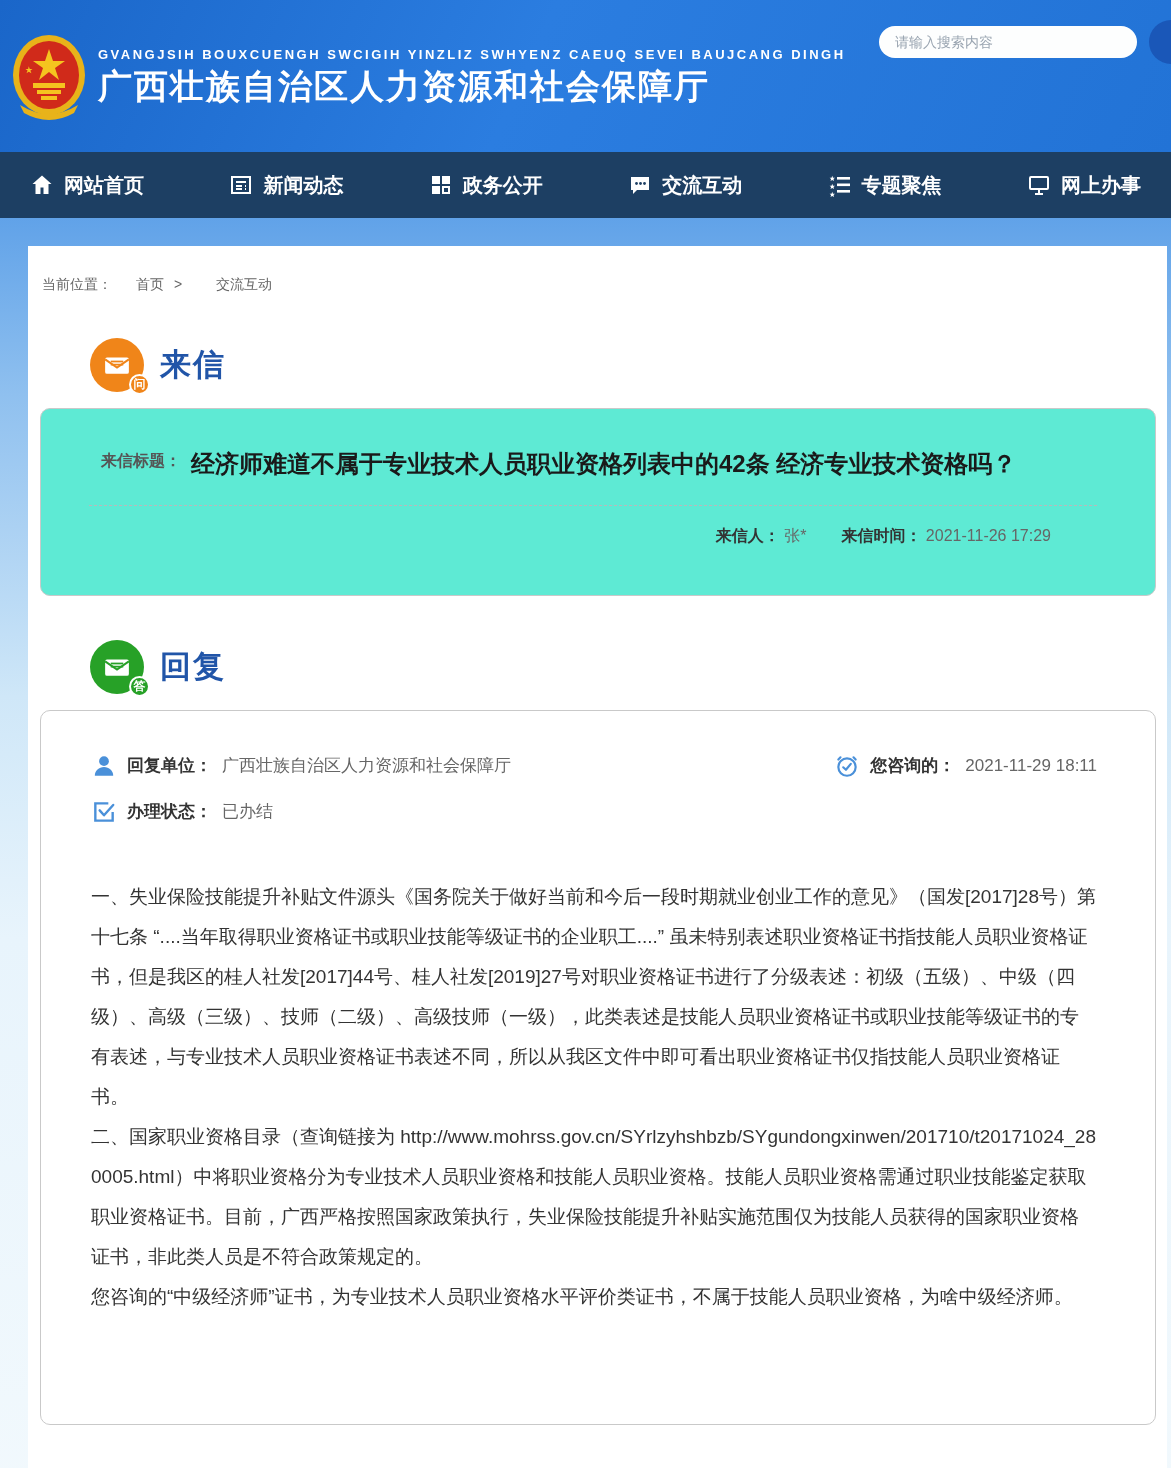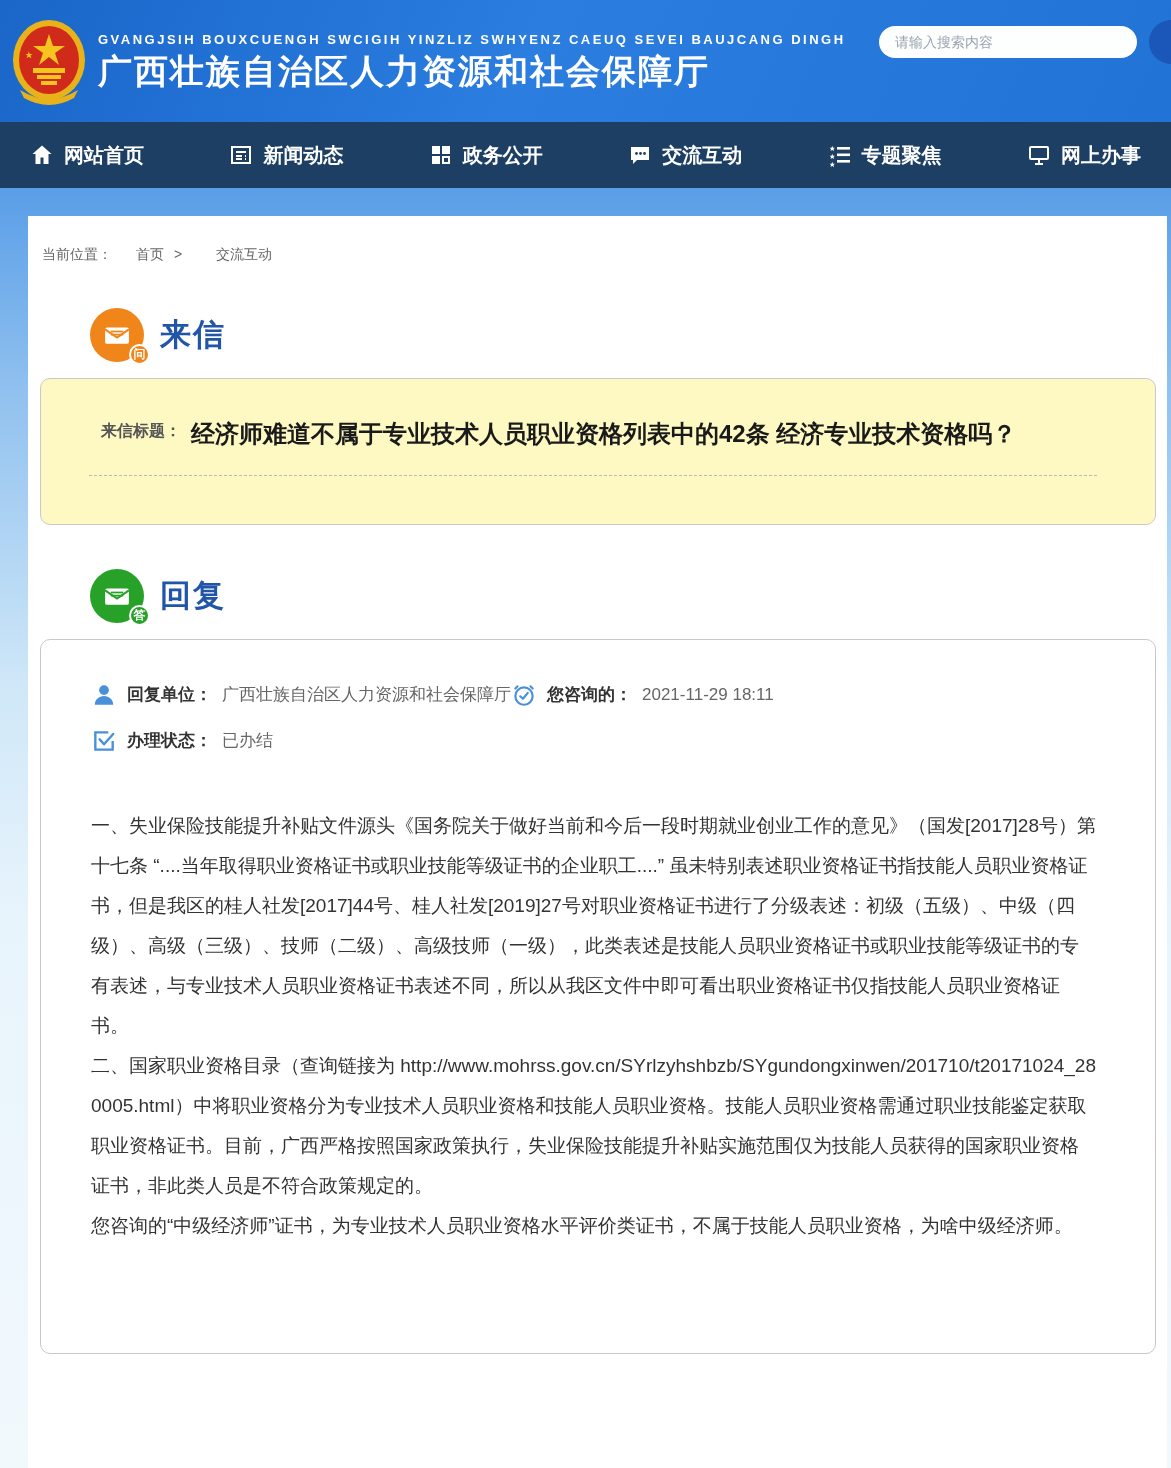--- a/index.html
+++ b/index.html
@@ -7,21 +7,21 @@
   body {
     font-family:"Liberation Sans", sans-serif;
     background:linear-gradient(180deg,#2176d9 0%,#4f97e6 10%,#8fc0ef 26%,#cfe7f8 46%,#e8f4fc 62%,#f2f9fd 100%);
     min-height:1468px;
     overflow-x:hidden;
     color:#333;
   }
 
   
   .site-header{
-    height:122px;
+    height:152px;
     background:linear-gradient(115deg,#1a66c9 0%,#2b7de0 45%,#2273d6 100%);
     display:flex; align-items:center;
     padding:0 0 0 10px;
     position:relative;
     overflow:hidden;
   }
   .emblem{ width:78px; height:92px; flex:0 0 auto; margin-top:2px; }
   .title-block{ margin-left:10px; color:#fff; }
   .zhuang{ font-size:13px; font-weight:bold; letter-spacing:2.5px; margin-bottom:6px; }
   .cn-title{ font-size:34px; font-weight:bold; letter-spacing:2px; line-height:1.1; }
@@ -85,42 +85,42 @@
   .section-title{
     font-family:"DejaVu Serif", serif;
     font-size:31px; font-weight:bold; color:#2155a8; letter-spacing:2px;
   }
 
   
   .card{
     margin:0 11px 0 12px;
     border:1px solid #c9c9c9; border-radius:10px;
   }
-  .letter-card{ background:#fef9c3; padding:36px 58px 48px 48px; }
+  .letter-card{ background:#5eead4; padding:36px 58px 48px 48px; }
   .reply-card{ background:#fff; padding:42px 58px 90px 48px; min-height:715px; }
 
   .letter-title-row{
     display:flex; align-items:flex-start; gap:10px;
     padding:2px 0 24px 12px;
     border-bottom:1px dashed #b9b9b9;
   }
   .letter-title-label{ font-size:16px; font-weight:bold; color:#555; white-space:nowrap; padding-top:4px; }
   .letter-title{ font-size:24px; font-weight:bold; color:#1a1a1a; line-height:1.4; }
 
   .letter-meta{ text-align:right; padding:20px 46px 0 0; font-size:16px; }
   .meta-label{ font-weight:bold; color:#333; }
   .meta-value{ color:#666; }
   .meta-gap{ display:inline-block; width:26px; }
 
   .letter-content{
     margin:26px 0 0 2px; font-size:18px; color:#333; line-height:37px;
   }
 
   
-  .reply-meta-row{ display:flex; align-items:center; margin-bottom:20px; padding-left:2px; }
+  .reply-meta-row{ display:flex; align-items:center; gap:64px; margin-bottom:20px; padding-left:2px;justify-content:space-between; }
   .meta-group{ display:flex; align-items:center; gap:10px; font-size:17px; }
   .meta-icon{ width:26px; height:26px; display:inline-flex; }
   .meta-icon svg{ width:26px; height:26px; }
 
   .reply-body{ margin-top:52px; padding-left:2px; }
   .reply-body p{ font-size:19px; color:#333; line-height:40px; word-break:break-all; }
 </style>
 </head>
 <body>
 
@@ -229,20 +229,27 @@
         </svg>
       <span class="icon-badge">问</span>
     </div>
     <h2 class="section-title">来信</h2>
   </div>
 
   <section class="card letter-card">
     <div class="letter-title-row">
       <span class="letter-title-label">来信标题：</span>
       <h3 class="letter-title">经济师难道不属于专业技术人员职业资格列表中的42条 经济专业技术资格吗？</h3>
+    </div>
+    <div class="letter-meta">
+      <span class="meta-label">来信人：</span>
+      <span class="meta-value">张*</span>
+      <span class="meta-gap"></span>
+      <span class="meta-label">来信时间：</span>
+      <span class="meta-value">2021-11-26 17:29</span>
     </div>
   </section>
 
   <div class="section-head">
     <div class="section-icon green">
       <svg viewBox="0 0 24 24">
           <rect x="2.5" y="6" width="19" height="13" rx="1.5" fill="#fff"></rect>
           <path d="M2.5 7.5 12 14l9.5-6.5" fill="none" stroke="#27a127" stroke-width="1.6"></path>
           <rect x="7" y="8.5" width="10" height="1.4" fill="#27a127"></rect>
           <rect x="7" y="11" width="10" height="1.4" fill="#27a127"></rect>

